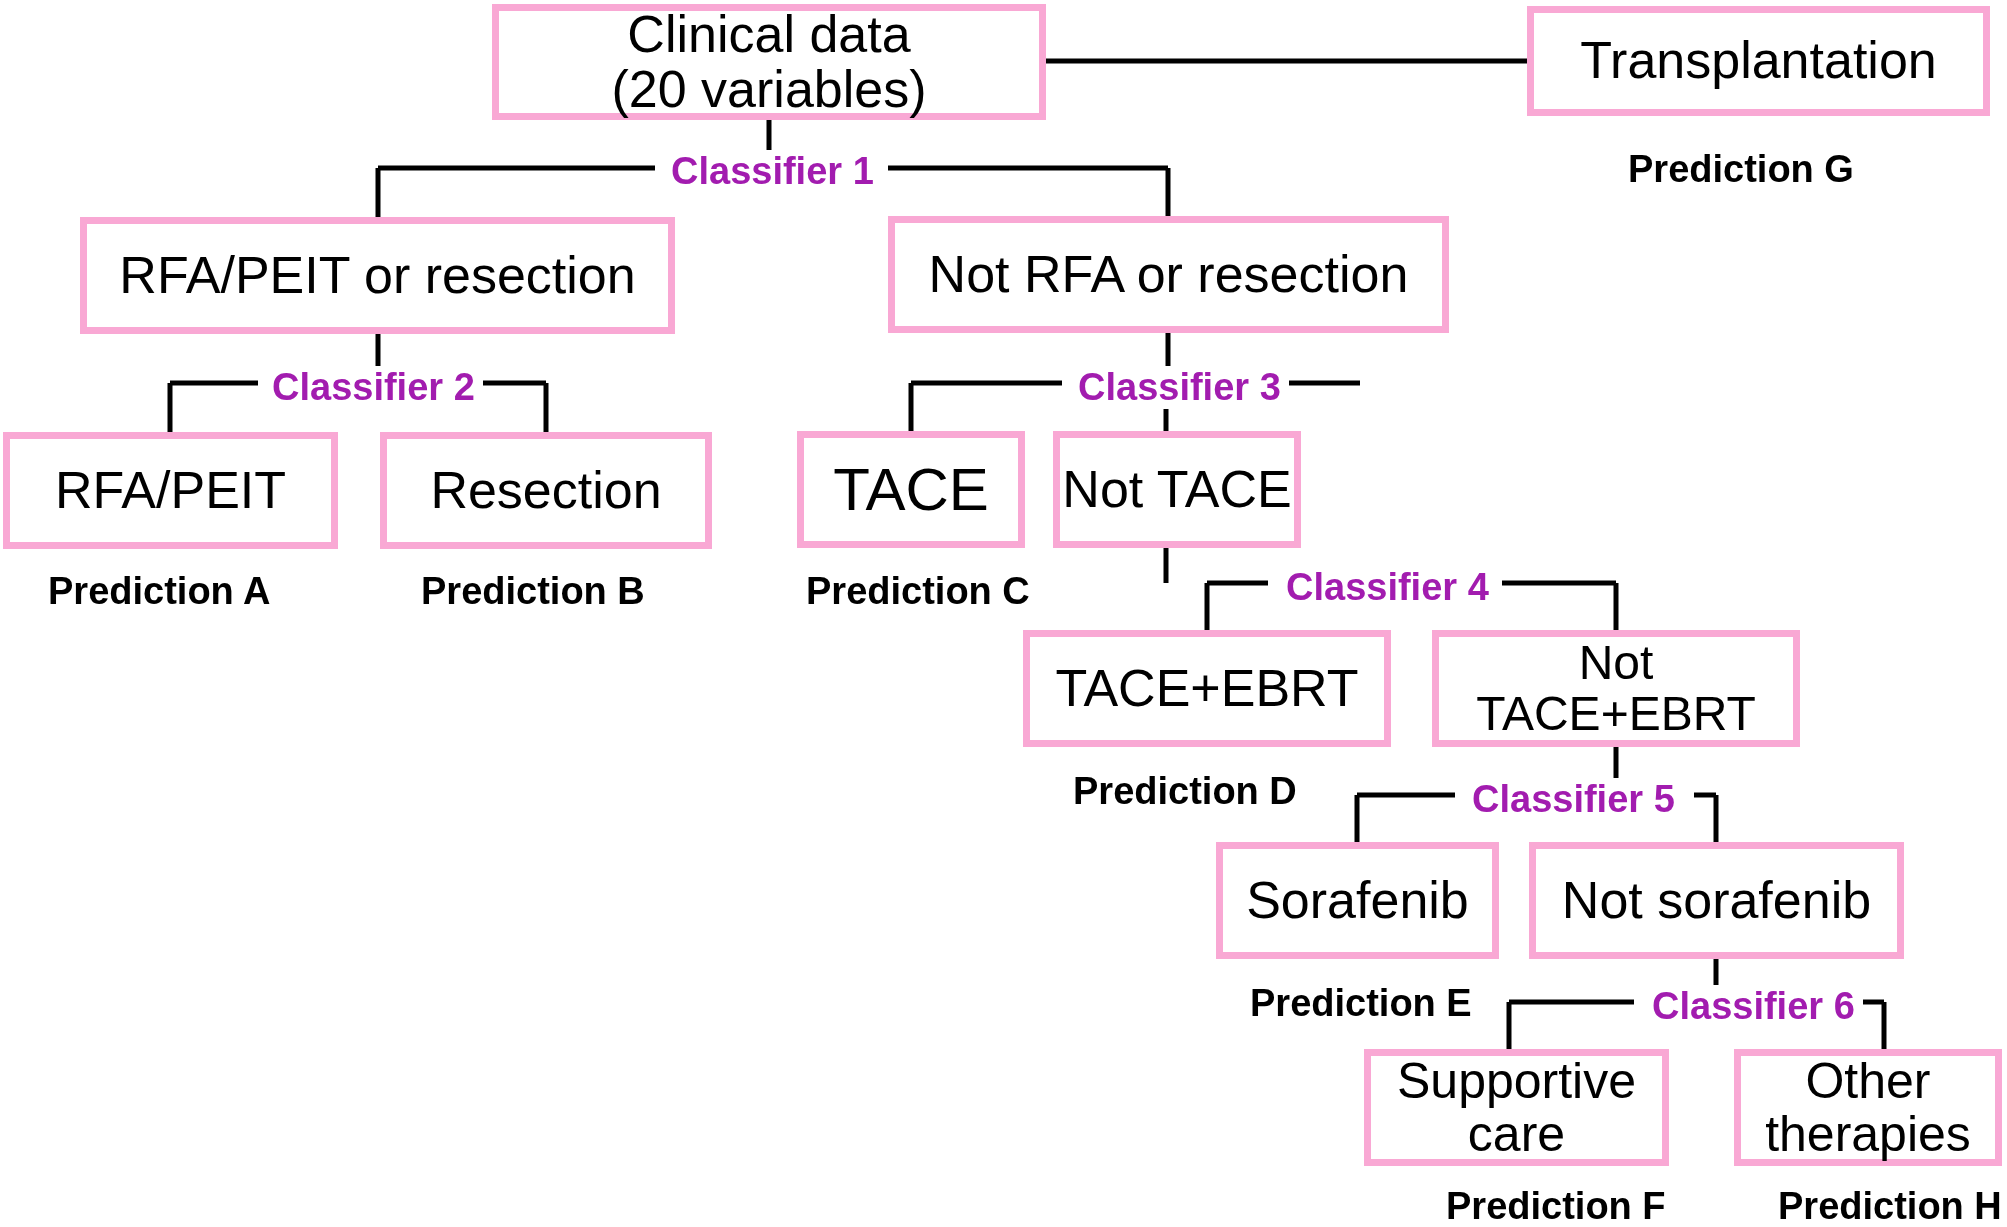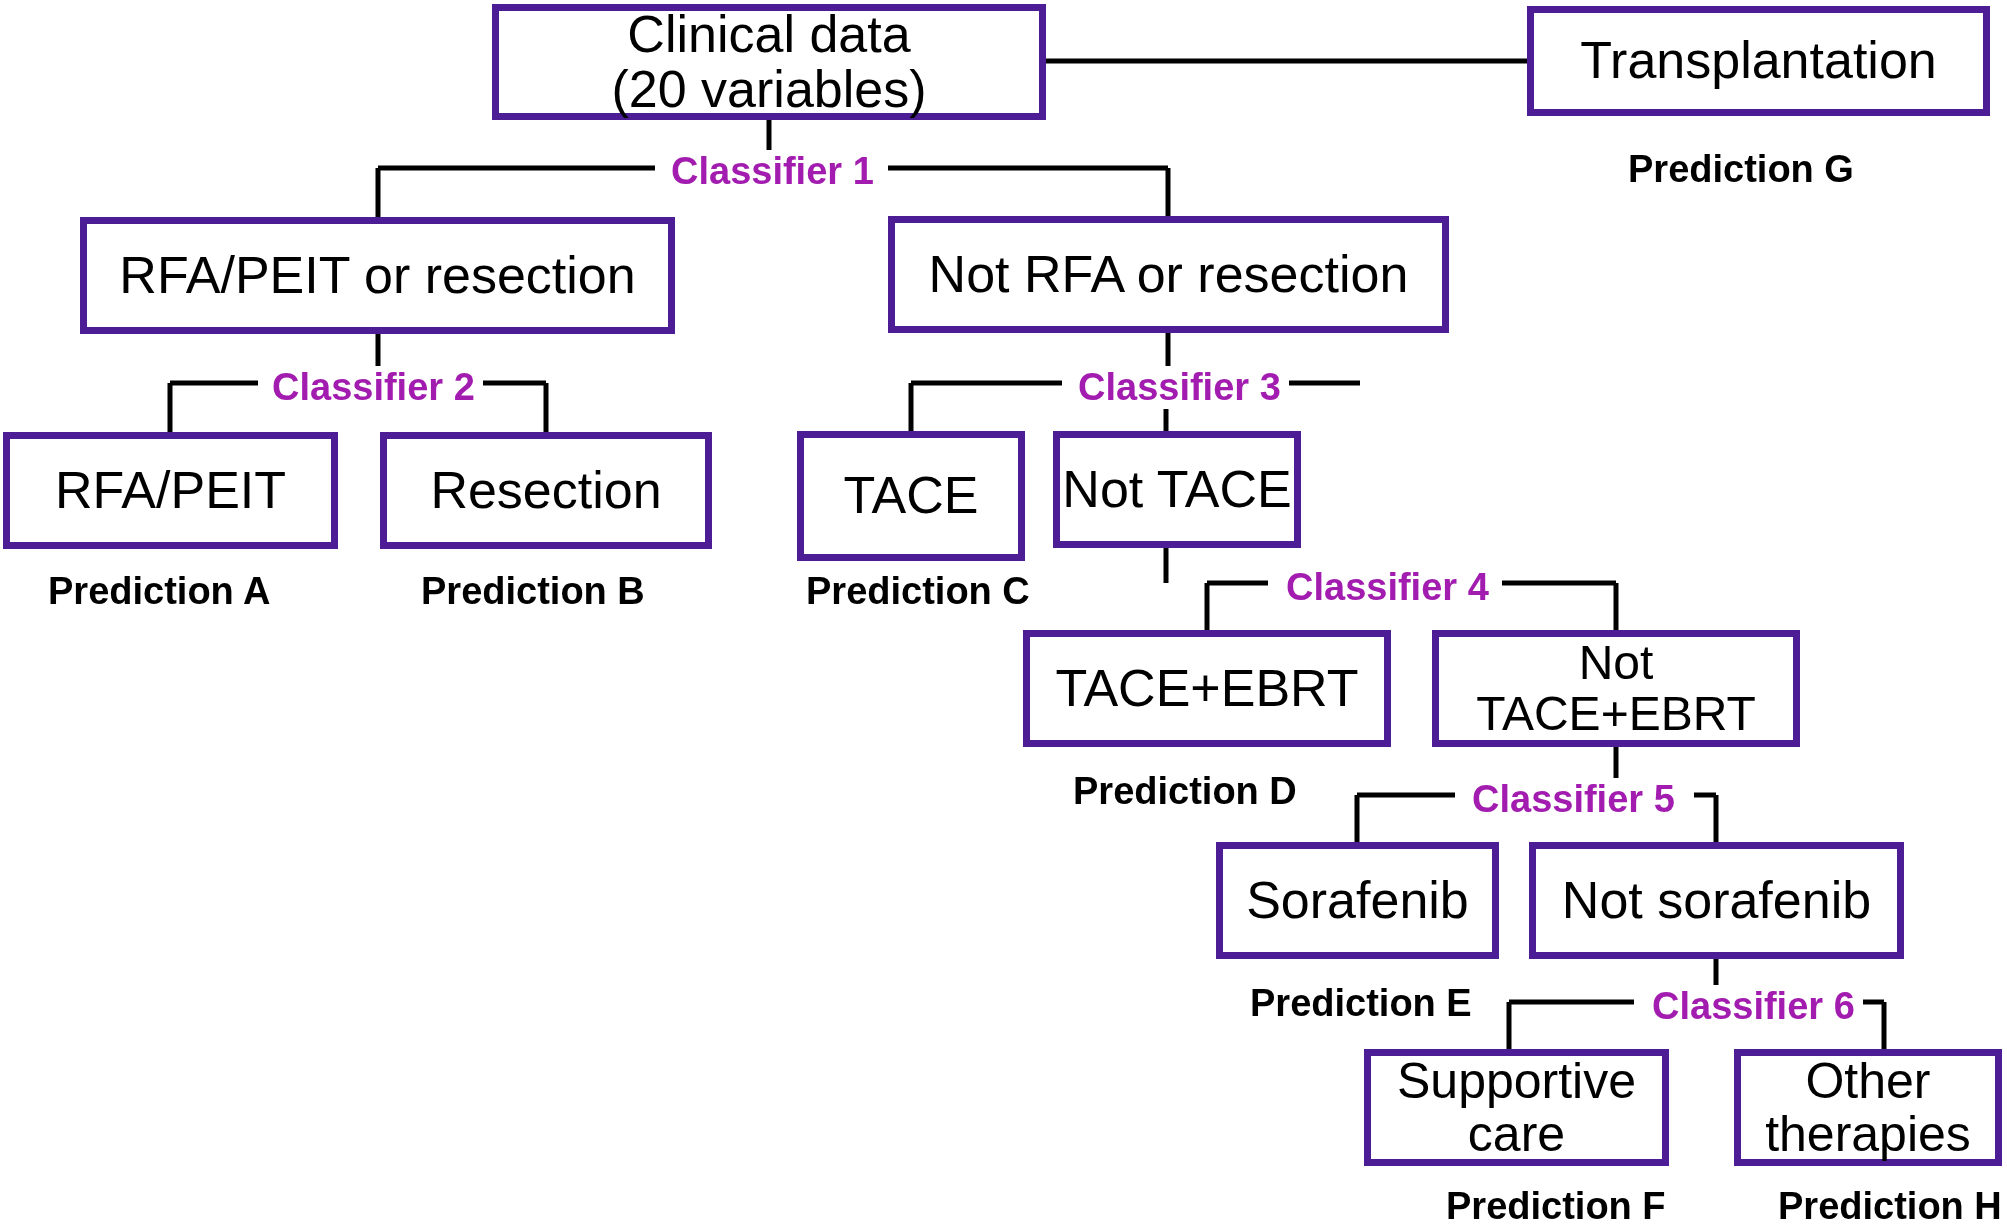--- a/index.html
+++ b/index.html
@@ -22,21 +22,21 @@
     position: absolute;
     left: 0;
     top: 0;
     width: 2007px;
     height: 1227px;
     pointer-events: none;
   }
   .node {
     position: absolute;
     box-sizing: border-box;
-    border: 6px solid #4c1d95;
+    border: 6px solid #f9a8d4;
     background: #ffffff;
     display: flex;
     align-items: center;
     justify-content: center;
     text-align: center;
     color: #000000;
     font-family: "Liberation Sans", sans-serif;
     font-weight: 400;
     line-height: 1.06;
     white-space: pre-line;
@@ -118,21 +118,21 @@
   <div class="node" style="left:1527px; top:6px; width:463px; height:110px; font-size:52px; border-width:7px;">Transplantation</div>
 
   <div class="node" style="left:80px; top:217px; width:595px; height:117px; font-size:52px; border-width:7px;">RFA/PEIT or resection</div>
 
   <div class="node" style="left:888px; top:216px; width:561px; height:117px; font-size:52px; border-width:7px;">Not RFA or resection</div>
 
   <div class="node" style="left:3px; top:432px; width:335px; height:117px; font-size:52px; border-width:7px;">RFA/PEIT</div>
 
   <div class="node" style="left:380px; top:432px; width:332px; height:117px; font-size:52px; border-width:7px;">Resection</div>
 
-  <div class="node" style="left:797px; top:431px; width:228px; height:130px; font-size:52px; border-width:7px;">TACE</div>
+  <div class="node" style="left:797px; top:431px; width:228px; height:117px; font-size:60px; border-width:7px;">TACE</div>
 
   <div class="node" style="left:1053px; top:431px; width:248px; height:117px; font-size:52px; border-width:7px;">Not TACE</div>
 
   <div class="node" style="left:1023px; top:630px; width:368px; height:117px; font-size:52px; border-width:7px;">TACE+EBRT</div>
 
   <div class="node" style="left:1432px; top:630px; width:368px; height:117px; font-size:48px; border-width:7px;">Not
 TACE+EBRT</div>
 
   <div class="node" style="left:1216px; top:842px; width:283px; height:117px; font-size:52px; border-width:7px;">Sorafenib</div>
 

